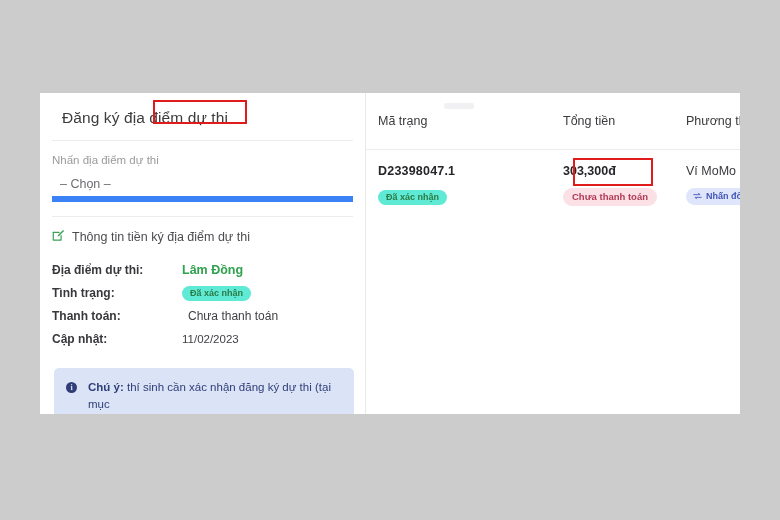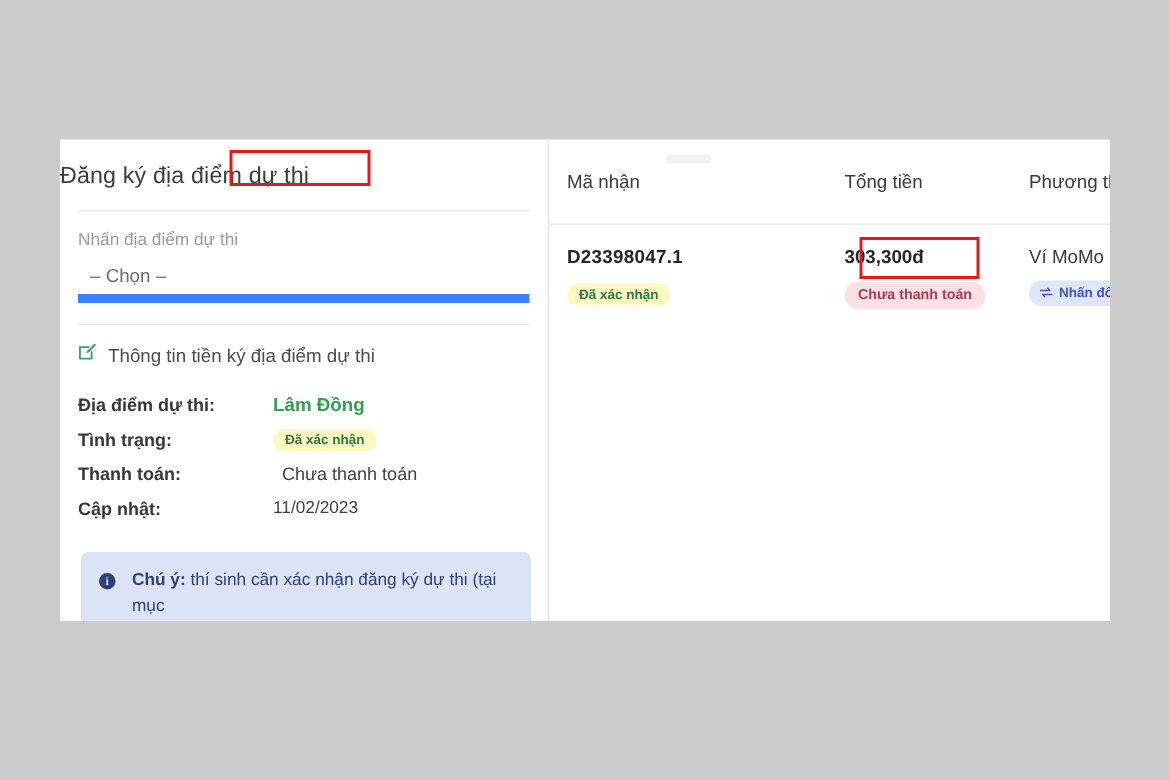--- a/index.html
+++ b/index.html
@@ -33,21 +33,21 @@
     width: 326px;
     box-sizing: border-box;
     position: relative;
     border-right: 1px solid #e9e9ec;
     padding: 0;
   }
 
   .pane-title {
     font-size: 15.5px;
     color: #3c3c3c;
-    padding: 16px 0 0 0;
+    padding: 16px 0 0 22px;
     letter-spacing: .1px;
   }
   .title-rule {
     margin: 13px 12px 0 12px;
     border-top: 1px solid #ececee;
   }
 
   .field-label {
     font-size: 11.5px;
     color: #9b9b9f;
@@ -110,21 +110,21 @@
   .badge {
     display: inline-block;
     font-size: 9px;
     font-weight: bold;
     border-radius: 9px;
     padding: 3px 8px 3px 8px;
     line-height: 1;
     white-space: nowrap;
   }
   .badge-green {
-    background: #fef9c3;
+    background: #5eead4;
     color: #2c7a45;
   }
   .badge-pink {
     background: #fbe0e6;
     color: #b03a55;
     font-size: 9.5px;
     padding: 4px 9px;
   }
   .badge-blue {
     background: #dfe5fb;
@@ -334,21 +334,21 @@
       </div>
     </div>
 
   </div>
 
   <div class="right-pane">
 
     <div class="ghost"></div>
 
     <div class="tbl-head">
-      <div class="th col-1">Mã nhận</div>
+      <div class="th col-1">Mã trạng</div>
       <div class="th col-2">Tổng tiền</div>
       <div class="th col-3">Phương thức</div>
 
     </div>
 
     <div class="tbl-row">
 
       <div class="cell col-1">
         <div class="code">D23398047.1</div>
         <div class="cell-sub">

